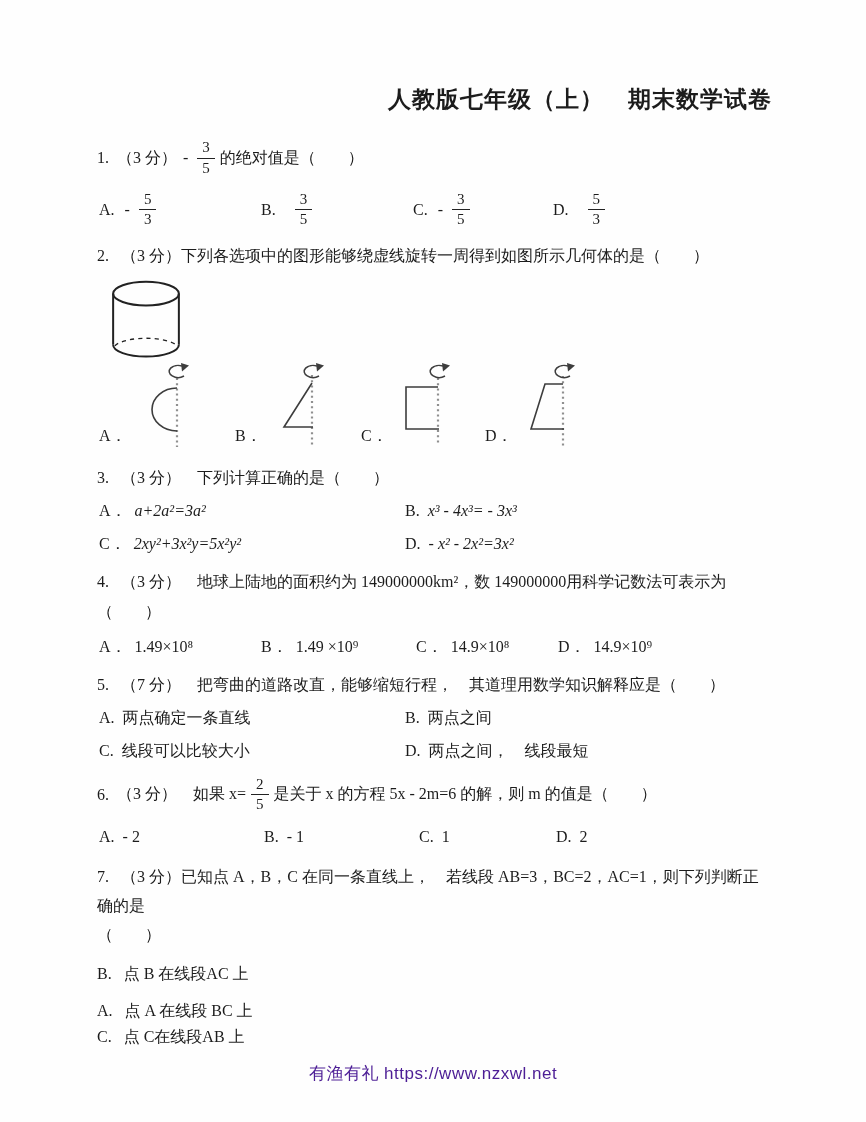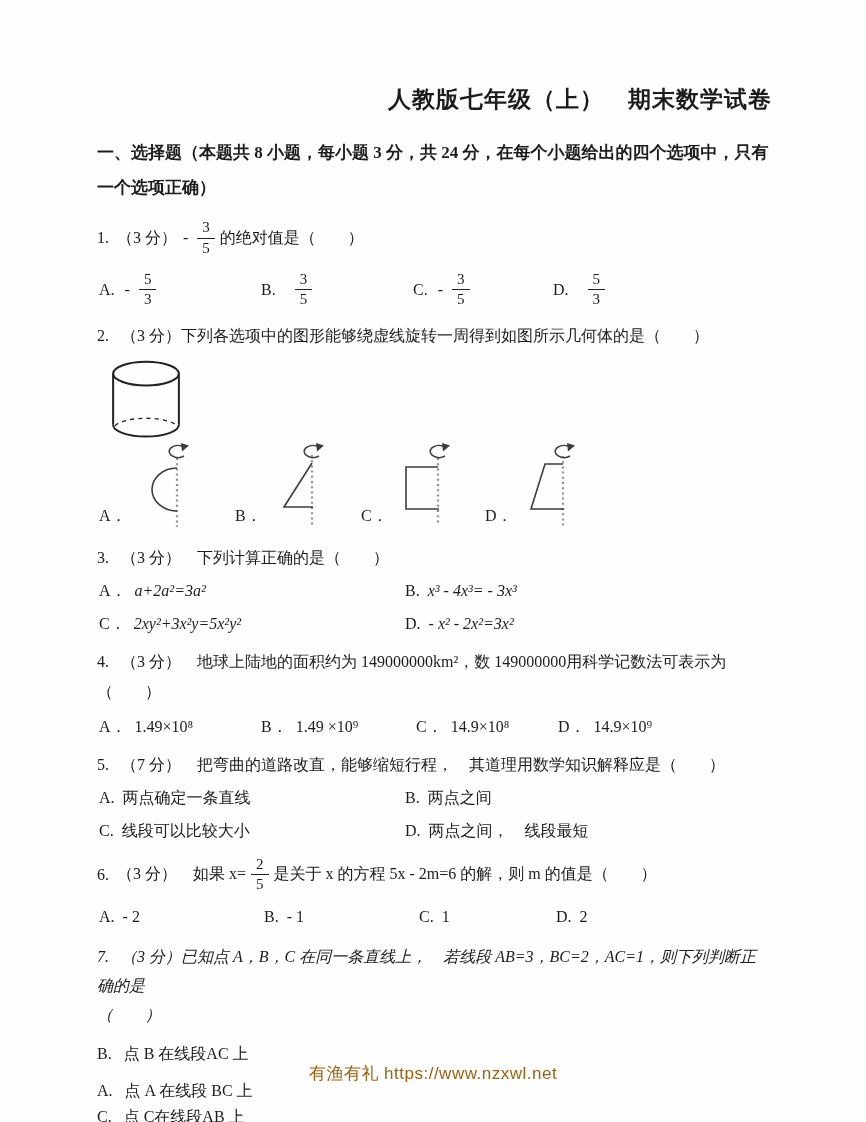--- a/index.html
+++ b/index.html
@@ -66,38 +66,37 @@
   }
   .figcell{display:flex;align-items:flex-end;}
   .figcell .olabel{margin:0 4px 4px 0;}
   .q7opt{line-height:22px;}
   .footer{
     position:absolute;
     left:0;right:0;top:1062px;
     text-align:center;
     font-family:"Liberation Sans","DejaVu Sans",sans-serif;
     font-size:17px;
-    color:#a16207;
+    color:#4c1d95;
     letter-spacing:0.5px;
   }
   svg{display:block;}
   .solid{fill:none;stroke:#3d3d3d;stroke-width:1.6;stroke-linejoin:miter;}
   .dash{stroke:#8f8f8f;stroke-width:2.2;stroke-dasharray:2 3.2;fill:none;}
   .cyl{fill:none;stroke:#222;stroke-width:2.2;}
   .cyldash{fill:none;stroke:#222;stroke-width:1.5;stroke-dasharray:4.5 4.5;}
   .arc{fill:none;stroke:#3d3d3d;stroke-width:1.5;}
 </style>
 </head>
 <body>
 
 <div class="page">
 
   <h1 class="title">人教版七年级（上）　期末数学试卷</h1>
 
-  <p class="heading">一、选择题（本题共 8 小题，每小题 3 分，共 24 分，在每个小题给出的四个选项中，只有一个选项正确）</p>
 
   <div class="q">
     <div class="stemflex">
       <span class="qnum">1.</span>
       <span class="score">（3 分）</span>
       <span class="minus">-</span>
       <span class="frac">
           <span class="fnum">3</span>
           <span class="fden">5</span>
         </span>
@@ -292,21 +291,21 @@
         <span>1</span>
       </div>
       <div class="opt">
         <span class="olabel">D.</span>
         <span>2</span>
       </div>
     </div>
   </div>
 
   <div class="q">
-    <div class="stem" style="margin-top:16px;line-height:29px;font-style:italic;">
+    <div class="stem" style="margin-top:16px;line-height:29px;">
       <span class="qnum">7.</span>
       <span>（3 分）已知点 A，B，C 在同一条直线上，　若线段 AB=3，BC=2，AC=1，则下列判断正确的是</span>
       <br>
       <span>（　　）</span>
     </div>
     <div class="q7opt" style="margin-top:14px;">
       <span class="olabel">B.</span>
       <span>点 B 在线段AC 上</span>
     </div>
     <div class="q7opt" style="margin-top:15px;">

